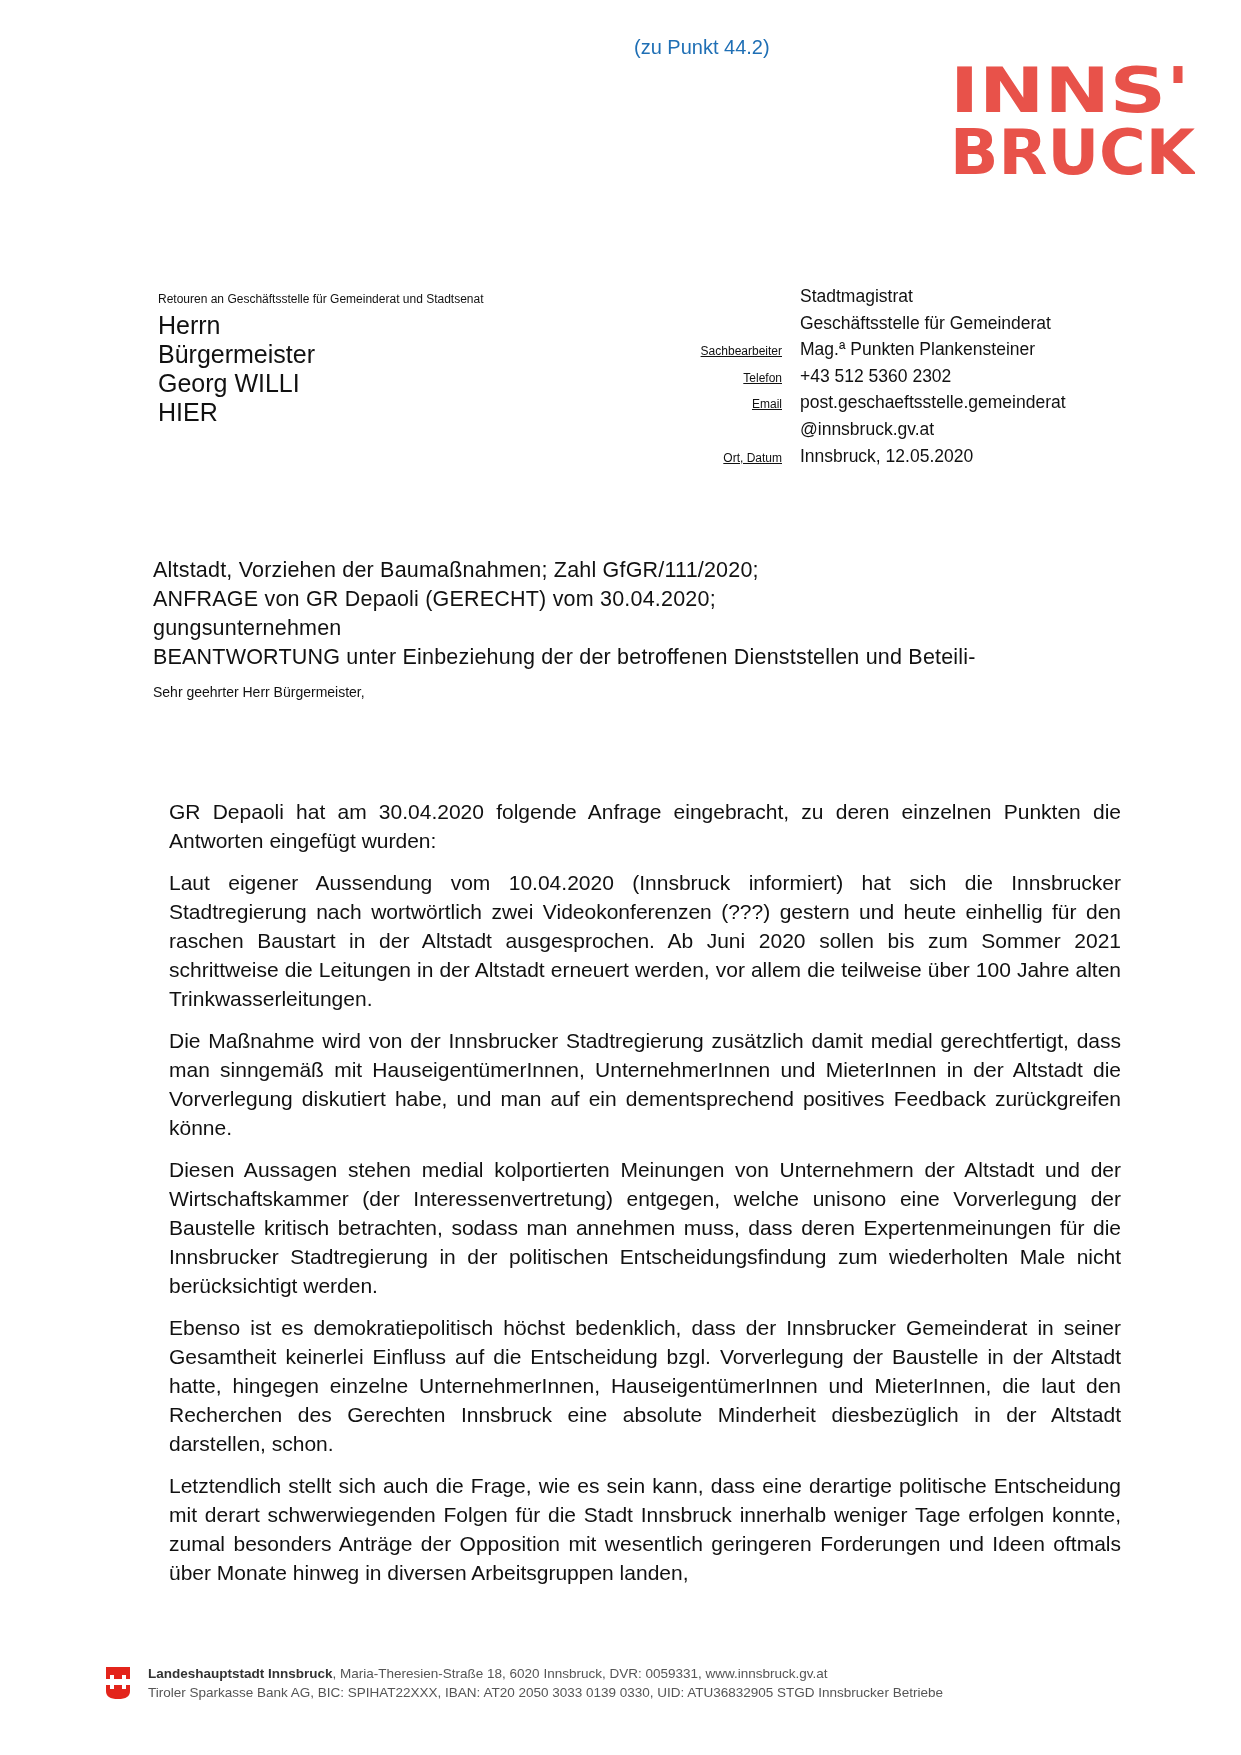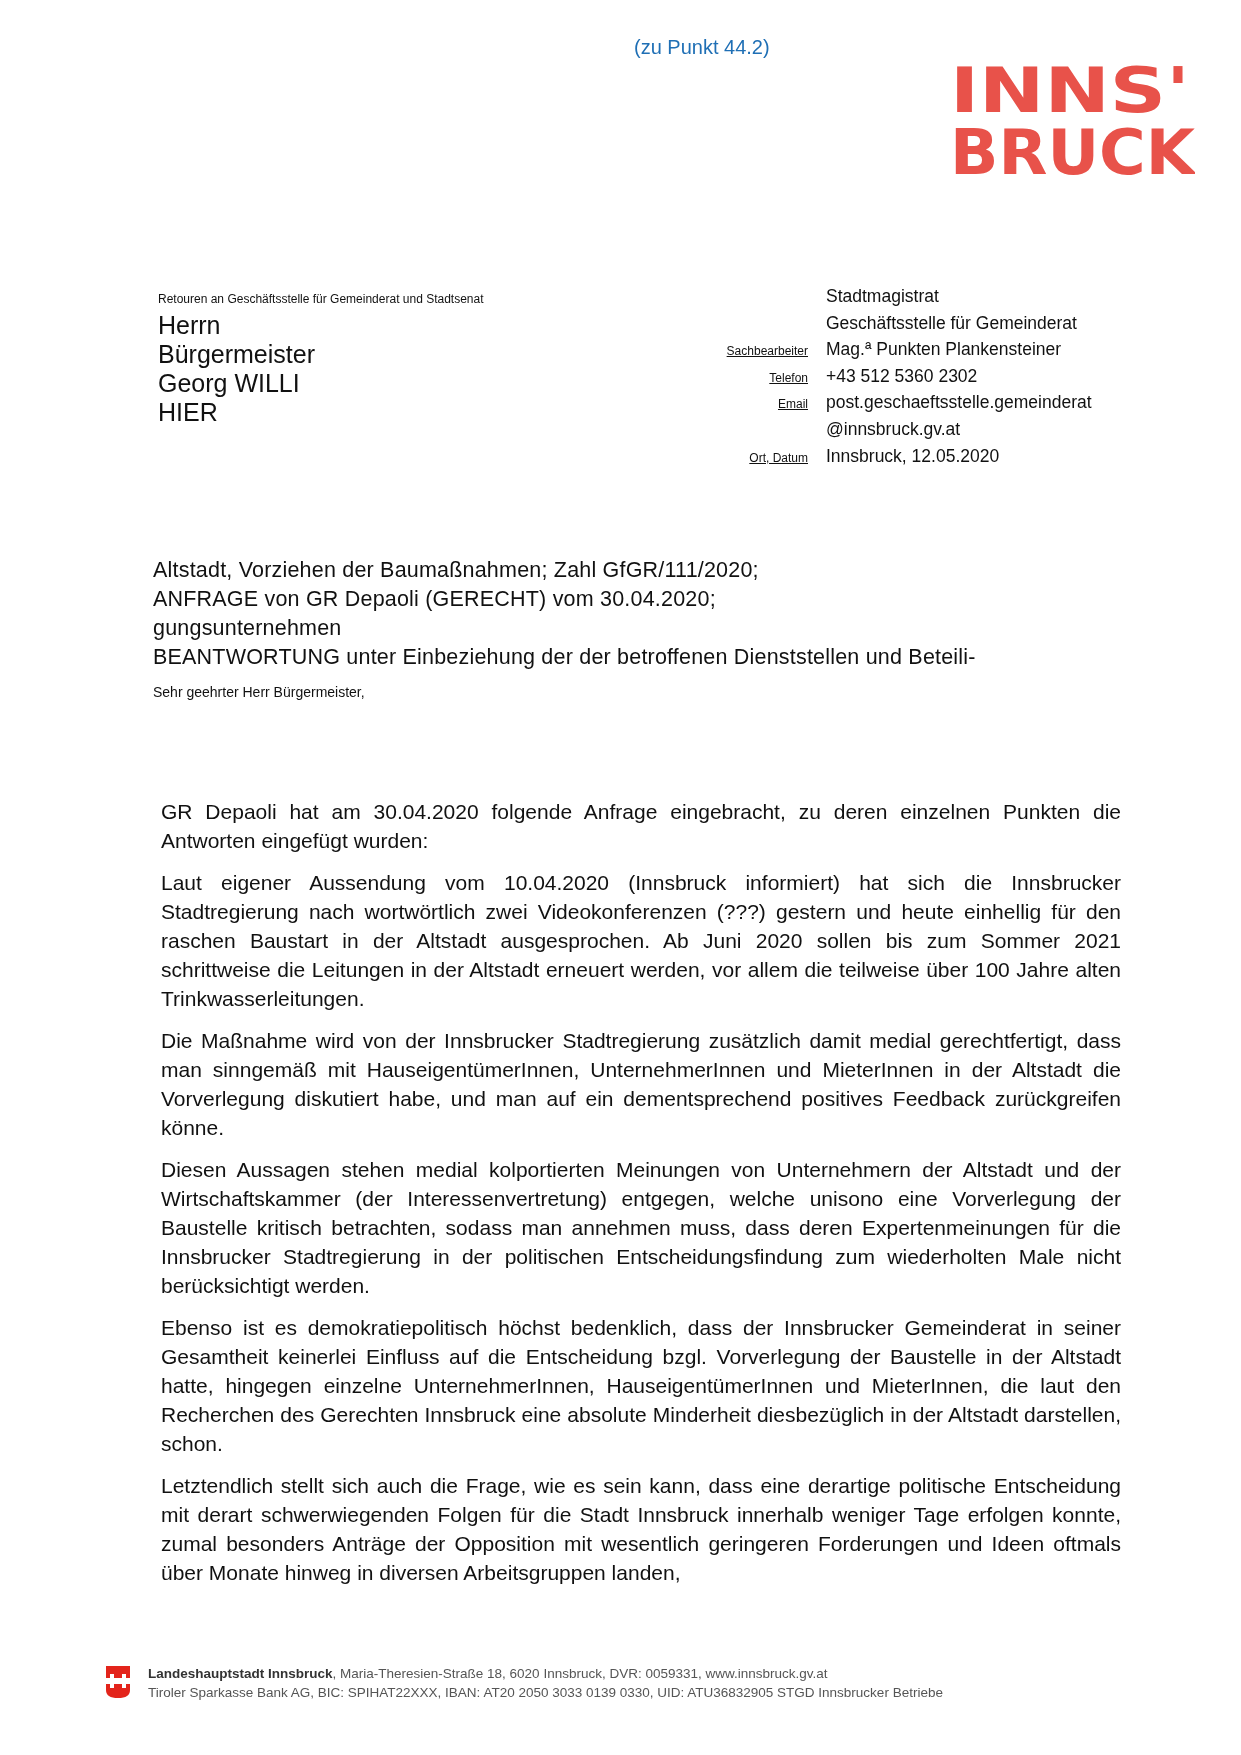--- a/index.html
+++ b/index.html
@@ -4,29 +4,29 @@
   <style>
     html, body { margin: 0; padding: 0; background: #ffffff; }
     body { width: 1241px; height: 1755px; position: relative; overflow: hidden;
            font-family: "Liberation Sans", sans-serif; color: #111; }
     .abs { position: absolute; }
     #ref-note { left: 634px; top: 36px; font-size: 20px; color: #1f6fb5; }
     #logo { left: 950px; top: 58px; width: 245px; height: 120px; }
     #logo svg { width: 100%; height: 100%; }
     #return-line { left: 158px; top: 292px; font-size: 12px; }
     #recipient { left: 158px; top: 311px; font-size: 25px; line-height: 29px; }
-    #sender { left: 716px; top: 286px; width: 420px; }
+    #sender { left: 690px; top: 286px; width: 420px; }
     .srow { display: flex; height: 26.6px; align-items: baseline; }
     .slabel { width: 92px; text-align: right; font-size: 12px; padding-right: 18px; text-decoration: underline; }
     .svalue { font-size: 17.5px; white-space: nowrap; }
     #subject { left: 153px; top: 556px; font-size: 21.5px; line-height: 29px; width: 960px; letter-spacing: 0.2px; }
     #salutation { left: 153px; top: 684px; font-size: 14px; }
     #body { left: 153px; top: 797px; width: 968px; font-size: 21px; line-height: 29px; }
-    #body p { margin: 0 0 13px 8px; text-align: justify; hyphens: manual; }
-    #footer { left: 104px; top: 1664px; width: 1000px; display: flex; align-items: flex-start; }
+    #body p { margin: 0 0 13px 16px; text-align: justify; hyphens: manual; }
+    #footer { left: 104px; top: 1664px; width: 1000px; display: flex; align-items: center; }
     #footer-icon { width: 28px; height: 36px; margin-right: 16px; }
     #footer-text { font-size: 13.5px; line-height: 19px; color: #555; }
     #footer-text b { color: #333; }
   </style>
 </head>
 <body>
 
 <div class="abs" id="ref-note">(zu Punkt 44.2)</div>
 
 <div class="abs" id="logo">

